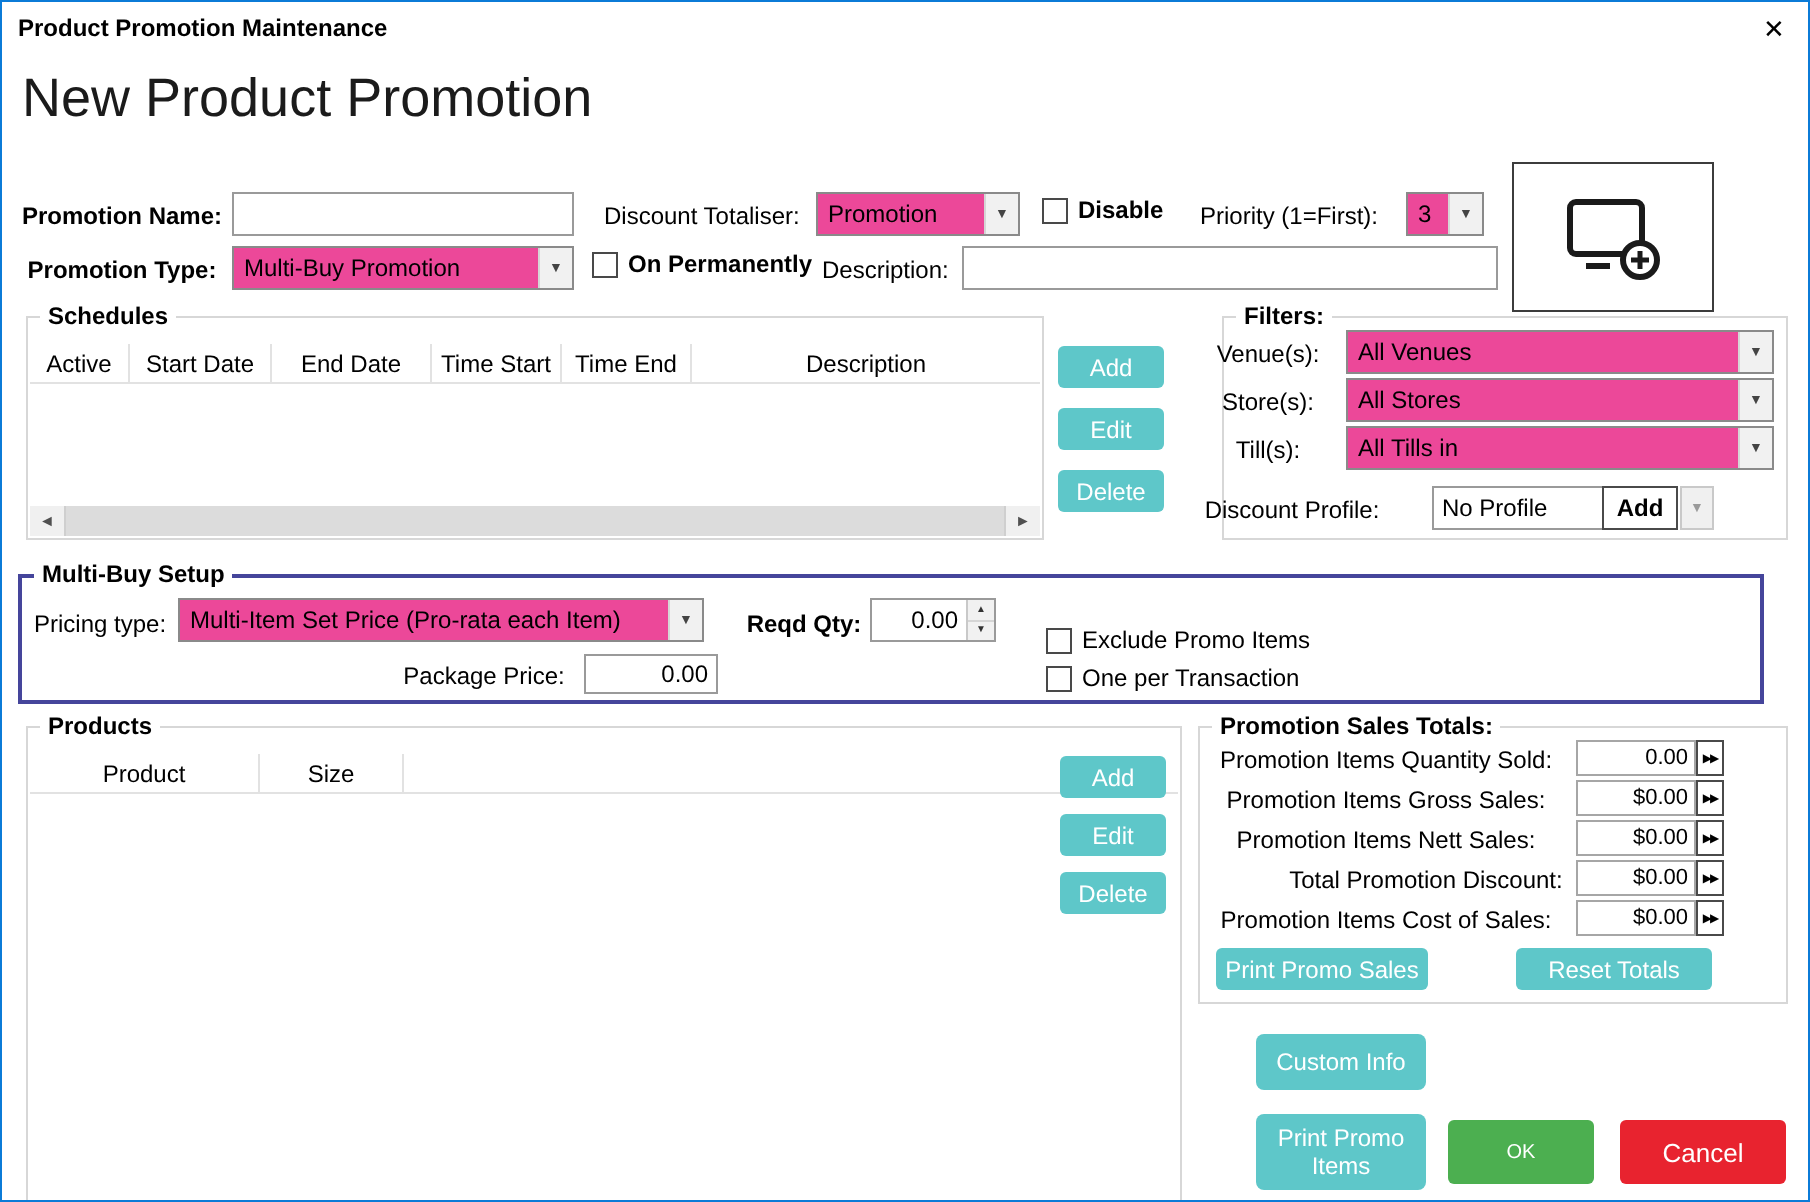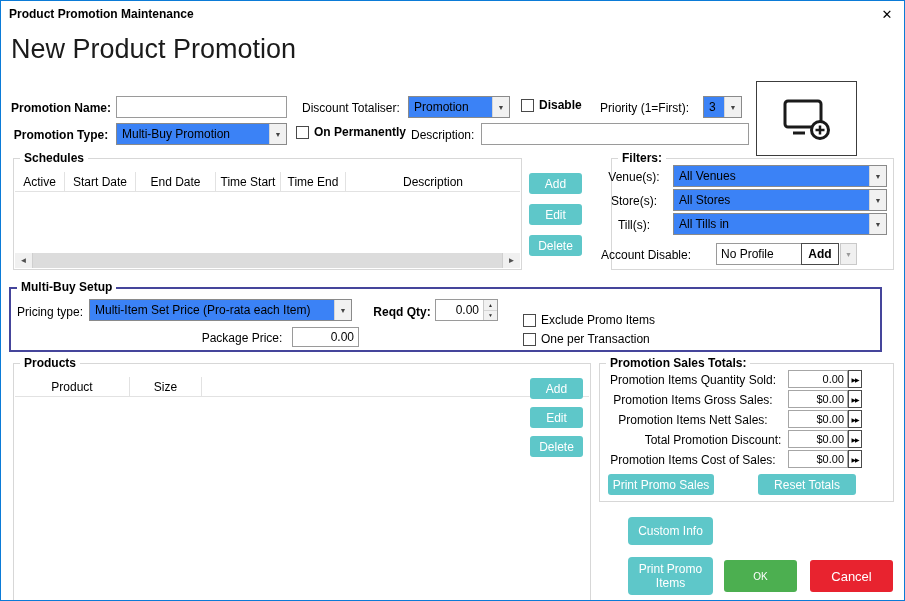--- a/index.html
+++ b/index.html
@@ -12,21 +12,21 @@
   .close-btn { position:absolute; right:0; top:0; width:34px; height:26px; display:flex; align-items:center; justify-content:center; font-size:13px; color:#000; cursor:default; }
 
   .page-title { position:absolute; left:10px; top:33px; font-size:27px; color:#1b1b1b; }
 
   .lbl { position:absolute; white-space:nowrap; font-size:12px; line-height:16px; }
   .lbl.b { font-weight:bold; }
   .lbl.r { text-align:center; }
 
   .tbox { position:absolute; height:22px; border:1px solid #9a9a9a; background:#fff; font:12px "Liberation Sans",sans-serif; padding:0 4px; outline:none; }
 
-  .combo { position:absolute; height:22px; border:1px solid #8a8a8a; background:#3b82f6; display:flex; align-items:stretch; cursor:default; }
+  .combo { position:absolute; height:22px; border:1px solid #8a8a8a; background:#ec4899; display:flex; align-items:stretch; cursor:default; }
   .combo .cval { flex:1; font-size:12px; line-height:20px; padding-left:5px; white-space:nowrap; overflow:hidden; }
   .combo .carrow { width:17px; background:#f1f1f1; border-left:1px solid #d5d5d5; display:flex; align-items:center; justify-content:center; font-size:7px; color:#444; }
 
   .chk { position:absolute; display:flex; align-items:center; gap:5px; cursor:default; }
   .chk .cb { width:13px; height:13px; border:1px solid #494949; background:#fff; flex:0 0 auto; }
   .chk .ct { font-size:12px; white-space:nowrap; }
   .chk .ct.b { font-weight:bold; }
 
   .group { position:absolute; border:1px solid #d7d7d7; background:#fff; }
   .group.hl { border:2px solid #45459b; }
@@ -151,21 +151,21 @@
   <div class="lbl r" style="left:598px; top:192px; width:70px;">Store(s):</div>
   <div class="combo" style="left:672px; top:188px; width:214px;">
     <span class="cval">All Stores</span>
     <span class="carrow">▼</span>
   </div>
   <div class="lbl r" style="left:598px; top:216px; width:70px;">Till(s):</div>
   <div class="combo" style="left:672px; top:212px; width:214px;">
     <span class="cval">All Tills in</span>
     <span class="carrow">▼</span>
   </div>
-  <div class="lbl r" style="left:598px; top:246px; width:94px;">Account Disable:</div>
+  <div class="lbl r" style="left:598px; top:246px; width:94px;">Discount Profile:</div>
   <input class="tbox" style="left: 695px; top: 242px; width: 104px; margin-left: 20px;" value="No Profile">
   <div class="addbtn" style="left:800px; top:242px; width:38px; height:22px;">Add</div>
   <div class="dis-arrow" style="left:839px; top:242px;">▼</div>
 
   <div class="group hl" style="left:8px; top:286px; width:873px; height:65px;">
     <span class="gtitle" style="top:-9px;">Multi-Buy Setup</span>
   </div>
   <div class="lbl" style="left:16px; top:303px;">Pricing type:</div>
   <div class="combo" style="left:88px; top:298px; width:263px;">
     <span class="cval">Multi-Item Set Price (Pro-rata each Item)</span>

